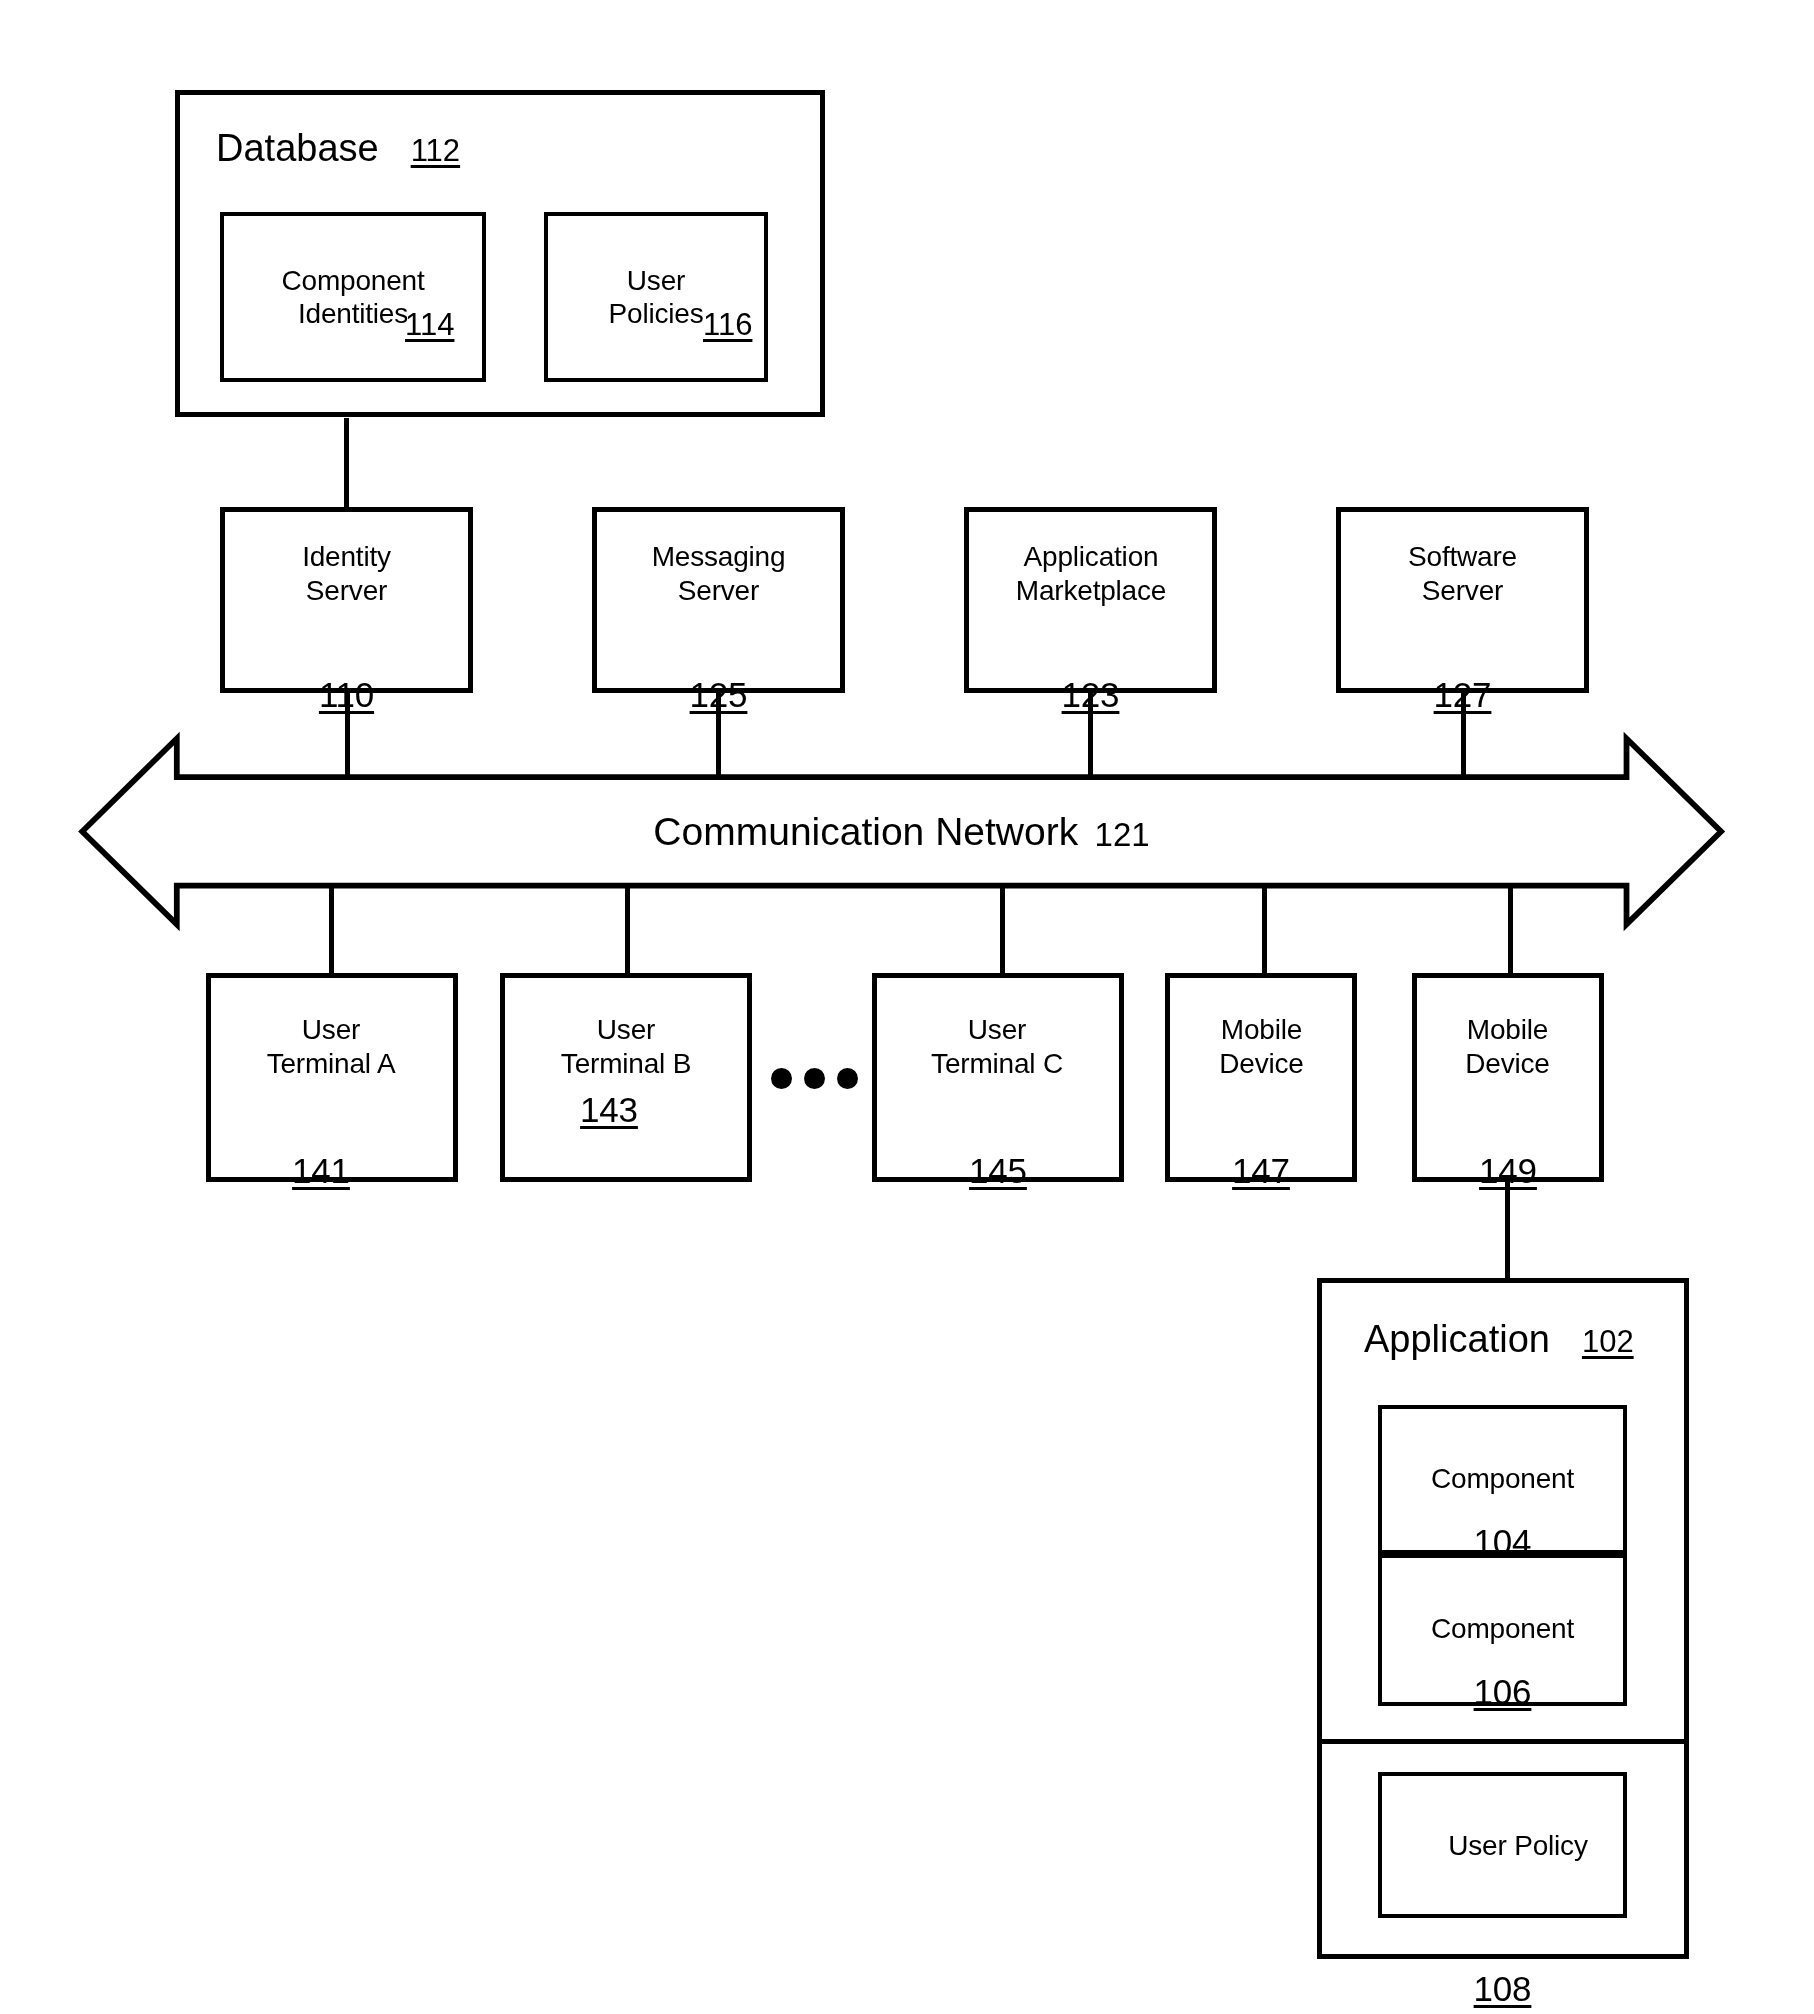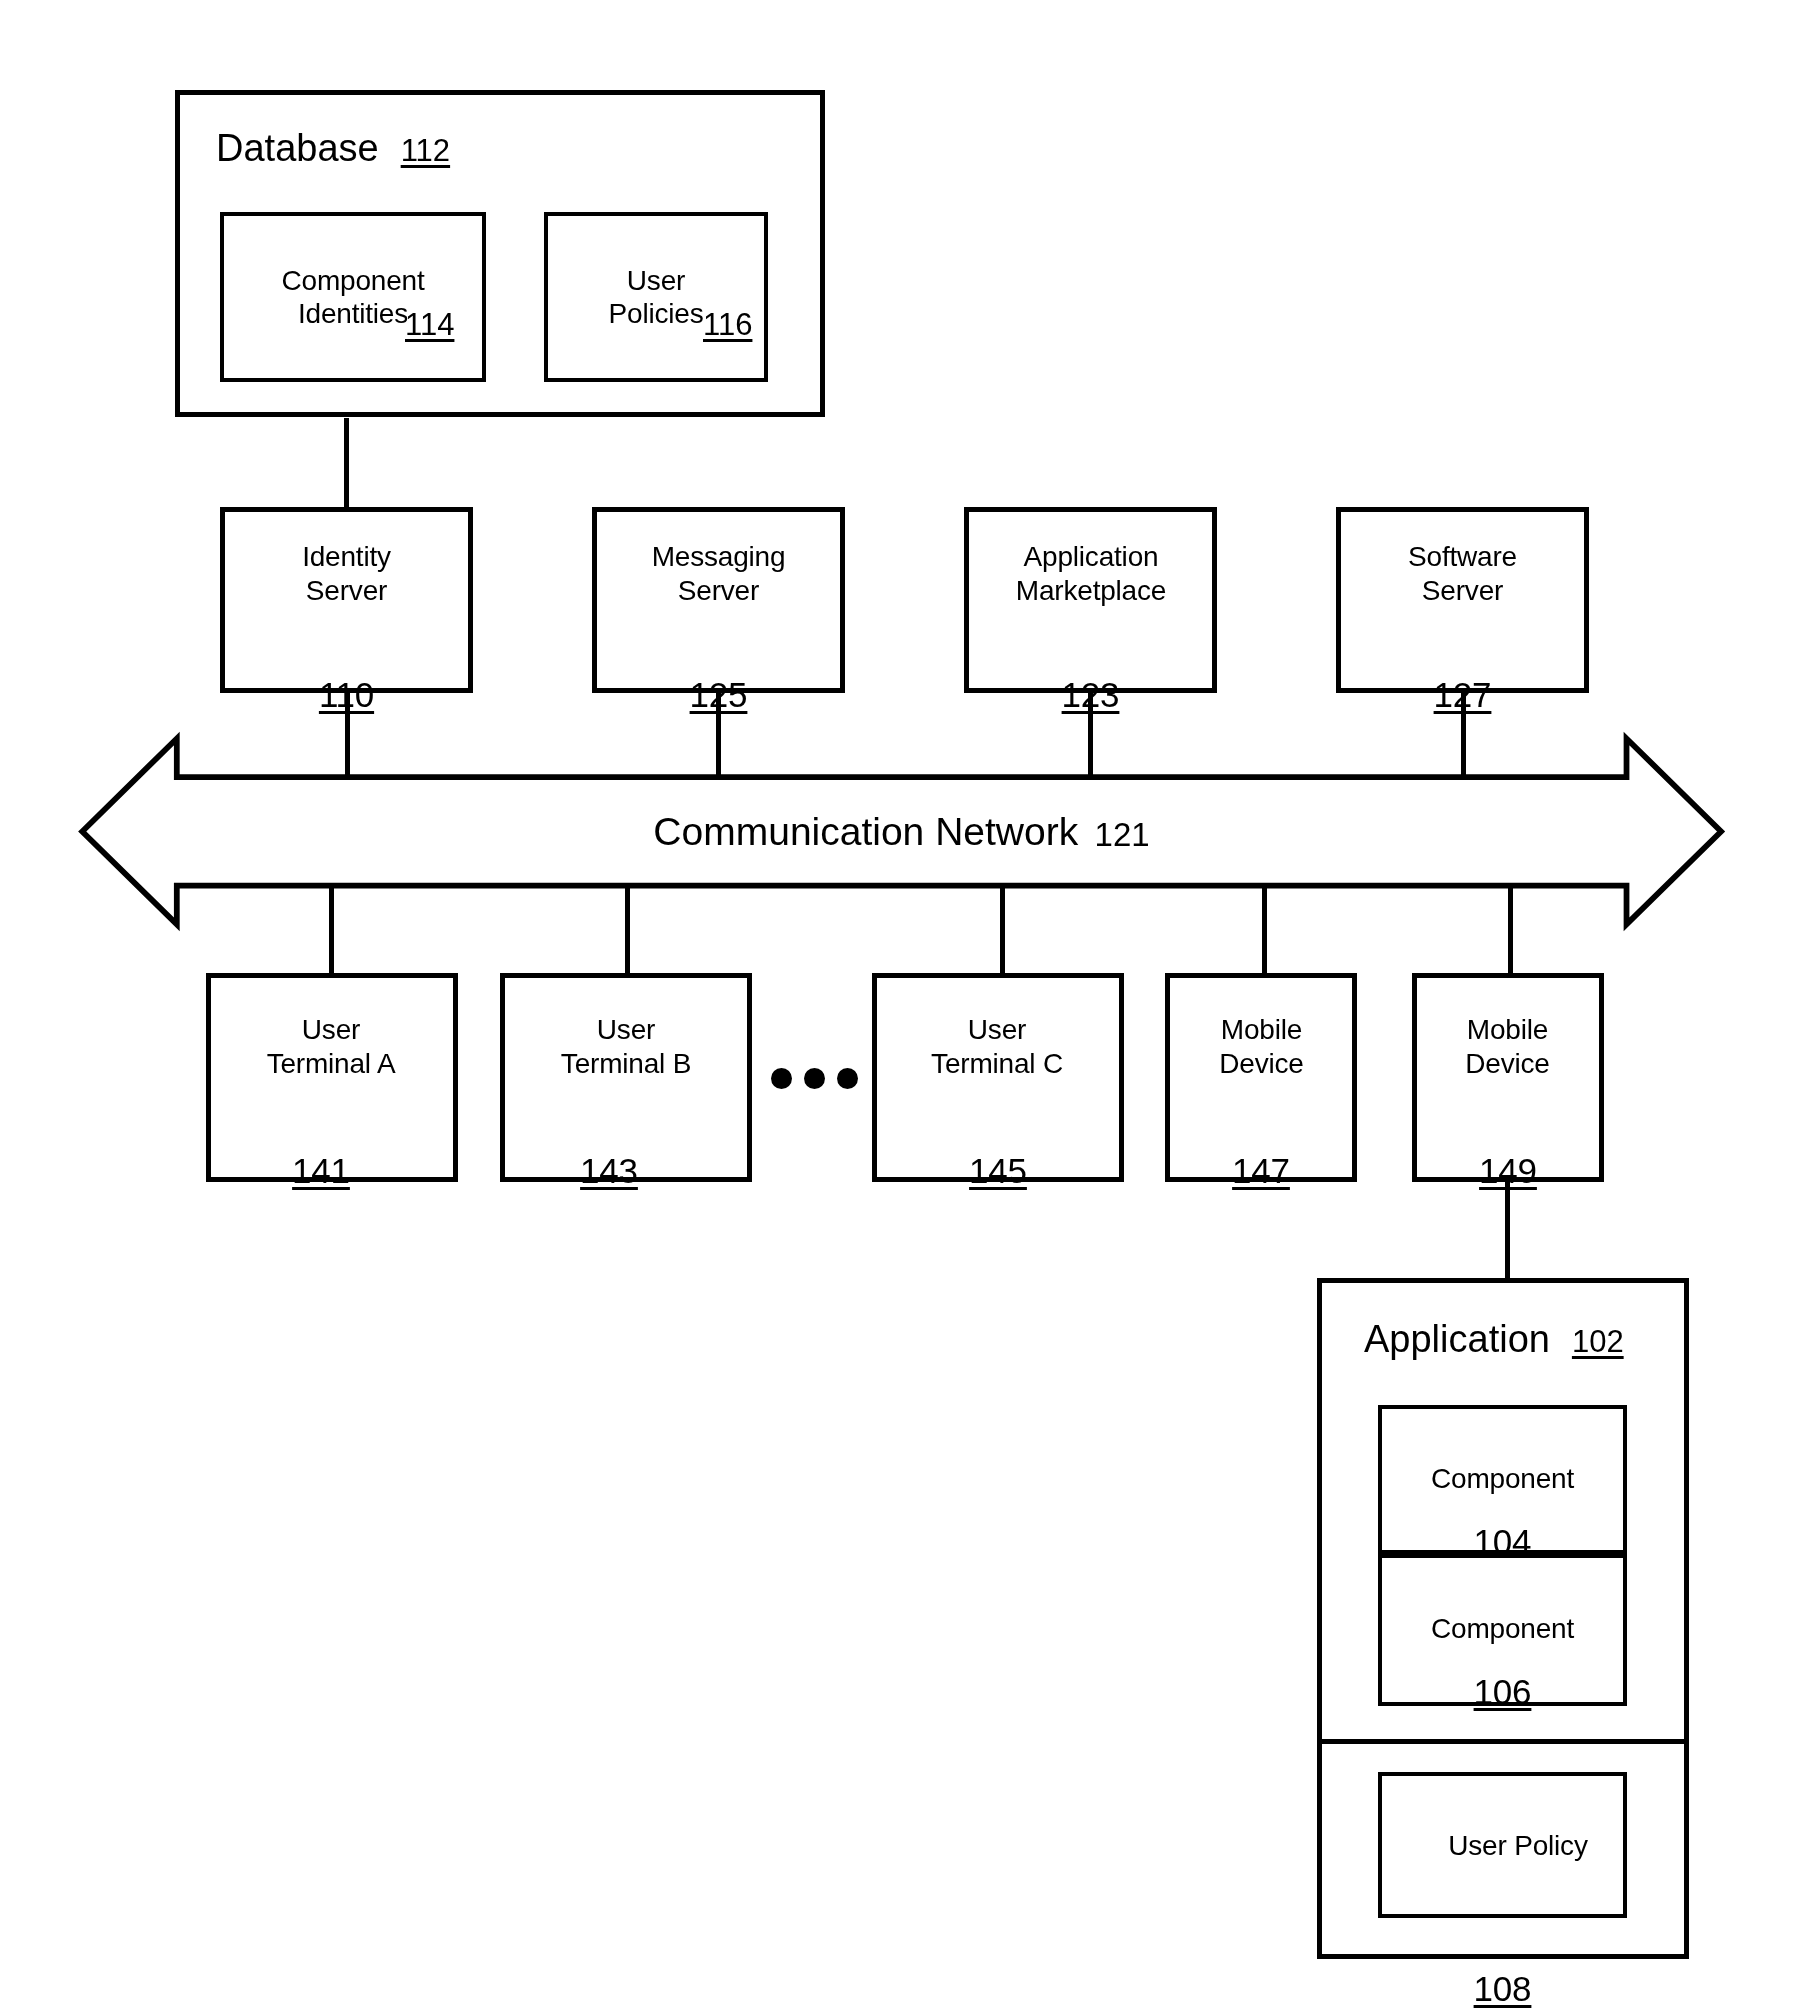--- a/index.html
+++ b/index.html
@@ -54,21 +54,21 @@
   .num-sm {
     font-size: 31px;
     text-decoration: underline;
     text-underline-offset: 4.1px;
     text-decoration-thickness: 3.3px;
   }
   .ttl-row {
     position: absolute;
     display: flex;
     align-items: baseline;
-    gap: 22px;
+    gap: 32px;
     white-space: nowrap;
   }
 
   
   .vline {
     position: absolute;
     background: #000000;
     width: 5px;
   }
 
@@ -194,21 +194,21 @@
   </div>
   <div class="lbl sz-sm" style="left:206px; top:1109px; width:230px;">
     <span class="num">141</span>
   </div>
 
   <div class="box" style="left:500px; top:973px; width:252px; height:209px;"></div>
   <div class="lbl centered sz-md" style="left:497px; top:985px; width:258px; height:123px;">
     <span>User
 Terminal B</span>
   </div>
-  <div class="lbl sz-sm" style="left:500px; top:1109px; width:218px;">
+  <div class="lbl sz-sm" style="left:500px; top:1048px; width:218px;">
     <span class="num">143</span>
   </div>
 
   <div class="dots" style="left:771px; top:1068px;">
     <i></i>
     <i></i>
     <i></i>
   </div>
 
   <div class="box" style="left:872px; top:973px; width:252px; height:209px;"></div>

